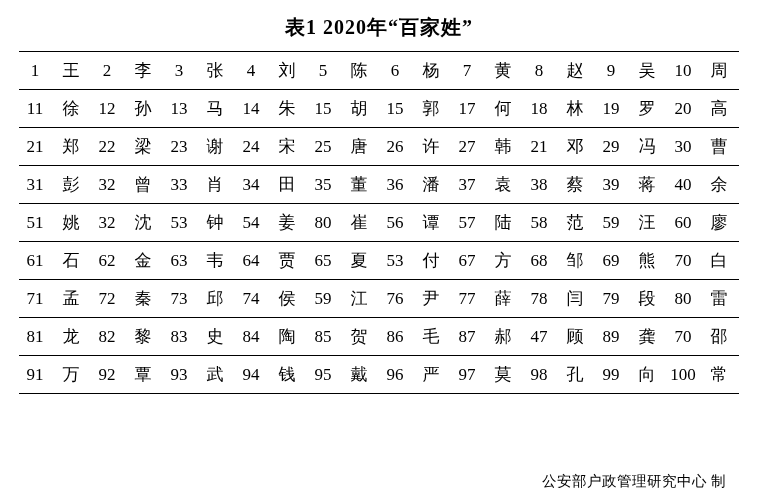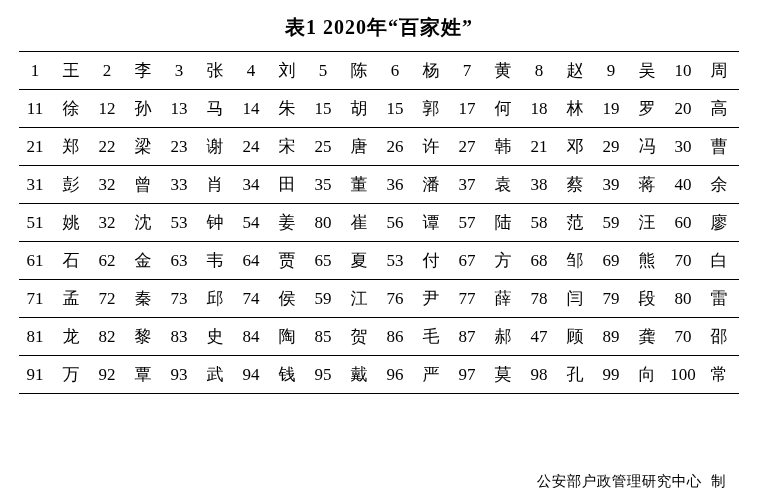--- a/index.html
+++ b/index.html
@@ -63,21 +63,21 @@
     font-family: "DejaVu Sans", "Liberation Sans", sans-serif;
     font-size: 17px;
     font-weight: 500;
     padding-right: 4px;
   }
   .footer {
     position: absolute;
     right: 32px;
     bottom: 10px;
     font-size: 14.5px;
-    font-family: Liberation Mono, monospace;
+    font-family: Liberation Serif, serif;
     letter-spacing: 0.5px;
     margin-top: 19px;
   }
 </style>
 </head>
 <body>
 
 <div class="page">
 
   <div class="title">表1  2020年“百家姓”</div>

